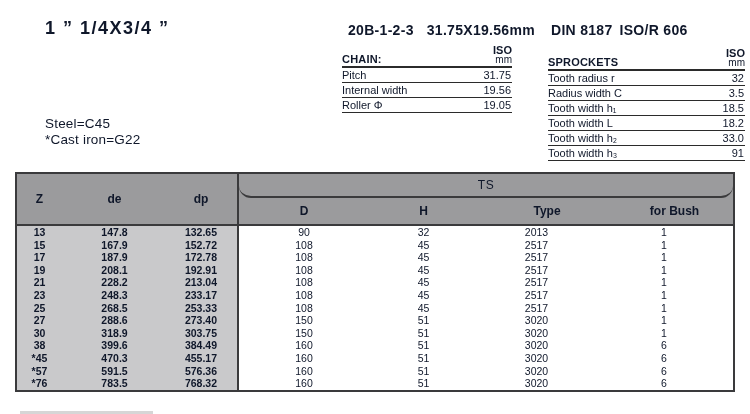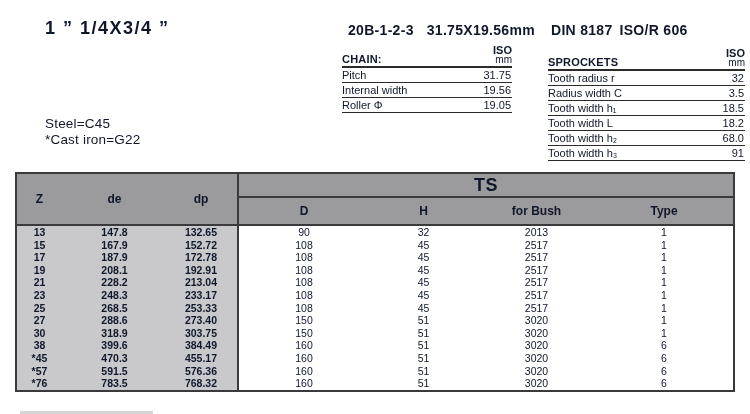--- a/index.html
+++ b/index.html
@@ -39,21 +39,21 @@
   .main-table {
     position:absolute; left:15px; top:172px; width:716px;
     border:2px solid var(--line); background:#ffffff;
   }
   .mt-header { display:flex; border-bottom:2px solid var(--line); }
   .mt-left-head {
     display:flex; width:220px; background:var(--hdr-gray);
     border-right:2px solid var(--line); align-items:center; height:50px;
   }
   .mt-right-head { flex:1; display:flex; flex-direction:column; background:var(--hdr-gray); }
-  .ts-title { height:22px; line-height:22px; text-align:center; font-weight:bold; font-size:18px; border-bottom:2px solid var(--line); letter-spacing:.5px; }
+  .ts-title { height:22px; line-height:22px; text-align:center; font-weight:normal; font-size:12px; border-bottom:2px solid var(--line); letter-spacing:.5px;border-radius:12px; }
   .ts-sub { display:flex; height:26px; align-items:center; }
   .hc { font-weight:bold; font-size:12px; text-align:center; }
   .c-z { width:45px; } .c-de { width:105px; } .c-dp { width:68px; }
   .c-d { width:130px; } .c-h { width:109px; } .c-bush { width:117px; } .c-type { width:138px; }
 
   .mt-body { display:block; }
   .mt-row { display:flex; height:12.6px; line-height:12.6px; font-size:10.5px; }
   .left-group { display:flex; width:220px; background:var(--row-gray); border-right:2px solid var(--line); }
   .left-group .cell { font-weight:bold; }
   .cell { text-align:center; white-space:nowrap; }
@@ -130,21 +130,21 @@
           <span class="v">18.5</span>
         </div>
 
         <div class="mini-row">
           <span class="l">Tooth width L</span>
           <span class="v">18.2</span>
         </div>
 
         <div class="mini-row">
           <span class="l">Tooth width h₂</span>
-          <span class="v">68.0</span>
+          <span class="v">33.0</span>
         </div>
 
         <div class="mini-row">
           <span class="l">Tooth width h₃</span>
           <span class="v">91</span>
         </div>
       </div>
   </div>
 
   <div class="materials">
@@ -157,22 +157,22 @@
       <div class="mt-left-head">
         <div class="hc c-z">Z</div>
         <div class="hc c-de">de</div>
         <div class="hc c-dp">dp</div>
       </div>
       <div class="mt-right-head">
         <div class="ts-title">TS</div>
         <div class="ts-sub">
           <div class="hc c-d">D</div>
           <div class="hc c-h">H</div>
+          <div class="hc c-type">Type</div>
           <div class="hc c-bush">for Bush</div>
-          <div class="hc c-type">Type</div>
         </div>
       </div>
     </div>
     <div class="mt-body">
 
         <div class="mt-row">
           <div class="left-group">
             <div class="cell c-z">13</div>
             <div class="cell c-de">147.8</div>
             <div class="cell c-dp">132.65</div>

